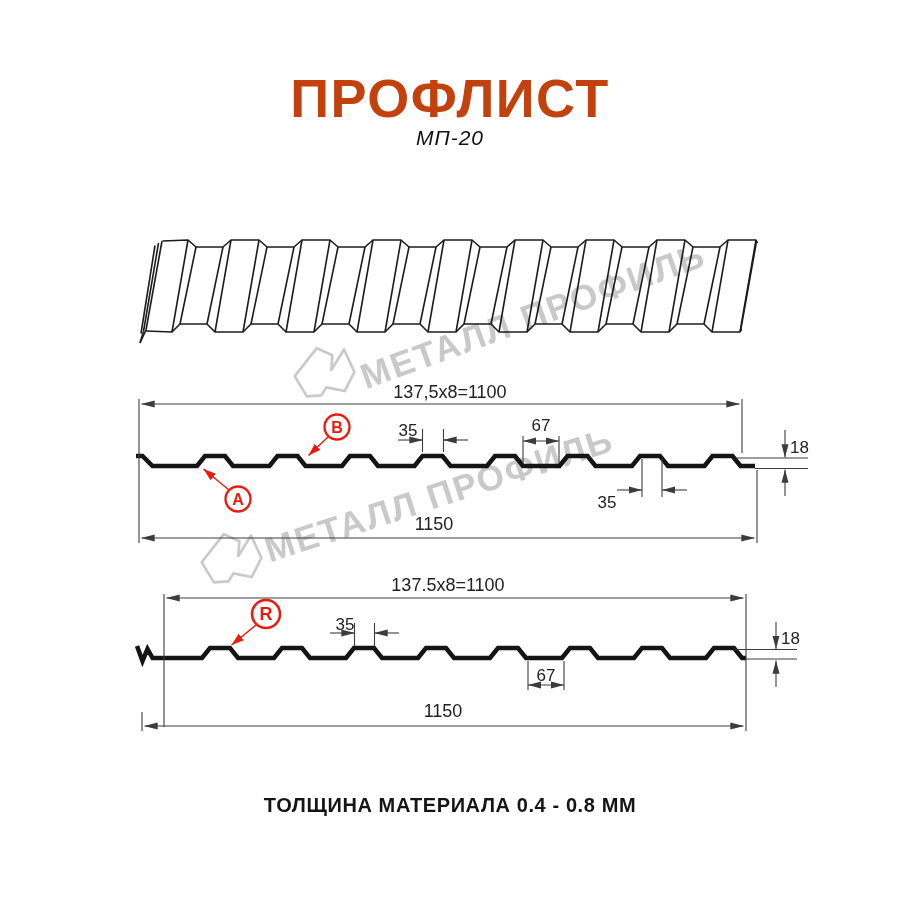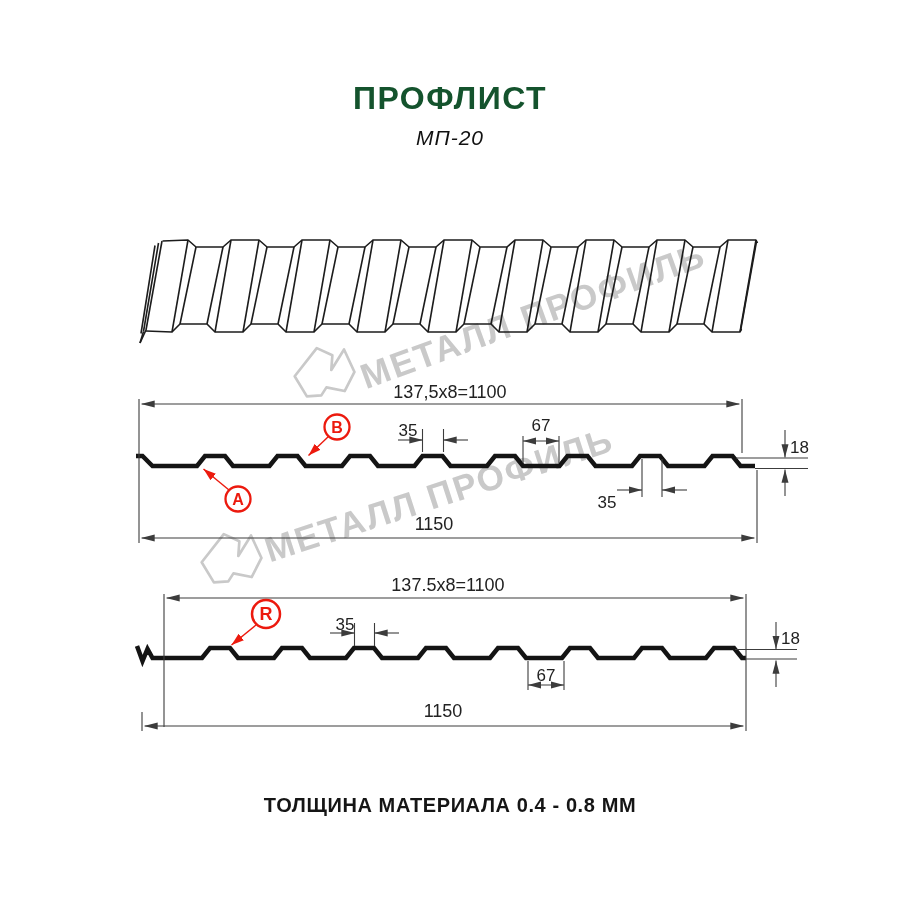--- a/index.html
+++ b/index.html
@@ -1,19 +1,19 @@
 <!DOCTYPE html>
 <html><head>
 <meta charset="utf-8">
 <style>
   html,body{margin:0;padding:0;background:#ffffff;}
   #page{position:relative;width:900px;height:900px;background:#ffffff;overflow:hidden;
         font-family:"Liberation Sans",sans-serif;}
   .title{position:absolute;top:76px;left:0;width:900px;text-align:center;
-         font-size:32px;font-weight:700;letter-spacing:1.5px;color:#14532d;line-height:44px;}
+         font-size:54px;font-weight:700;letter-spacing:1.5px;color:#c2410c;line-height:44px;}
   .subtitle{position:absolute;top:126px;left:0;width:900px;text-align:center;
          font-size:21px;font-weight:400;letter-spacing:1px;color:#111;line-height:24px;font-style:italic;}
   .footer{position:absolute;top:794px;left:0;width:900px;text-align:center;
          font-size:20px;font-weight:700;letter-spacing:0.6px;color:#151515;}
   .wm{position:absolute;color:#c9c9c9;font-weight:700;font-size:35px;letter-spacing:2px;
       white-space:nowrap;z-index:1;}
   .wm-text{display:inline-block;transform-origin:0 50%;}
   #wm1-text{transform:rotate(-20deg);}
   #wm2-text{transform:rotate(-18deg);}
   .wm-logo{position:absolute;z-index:1;}

